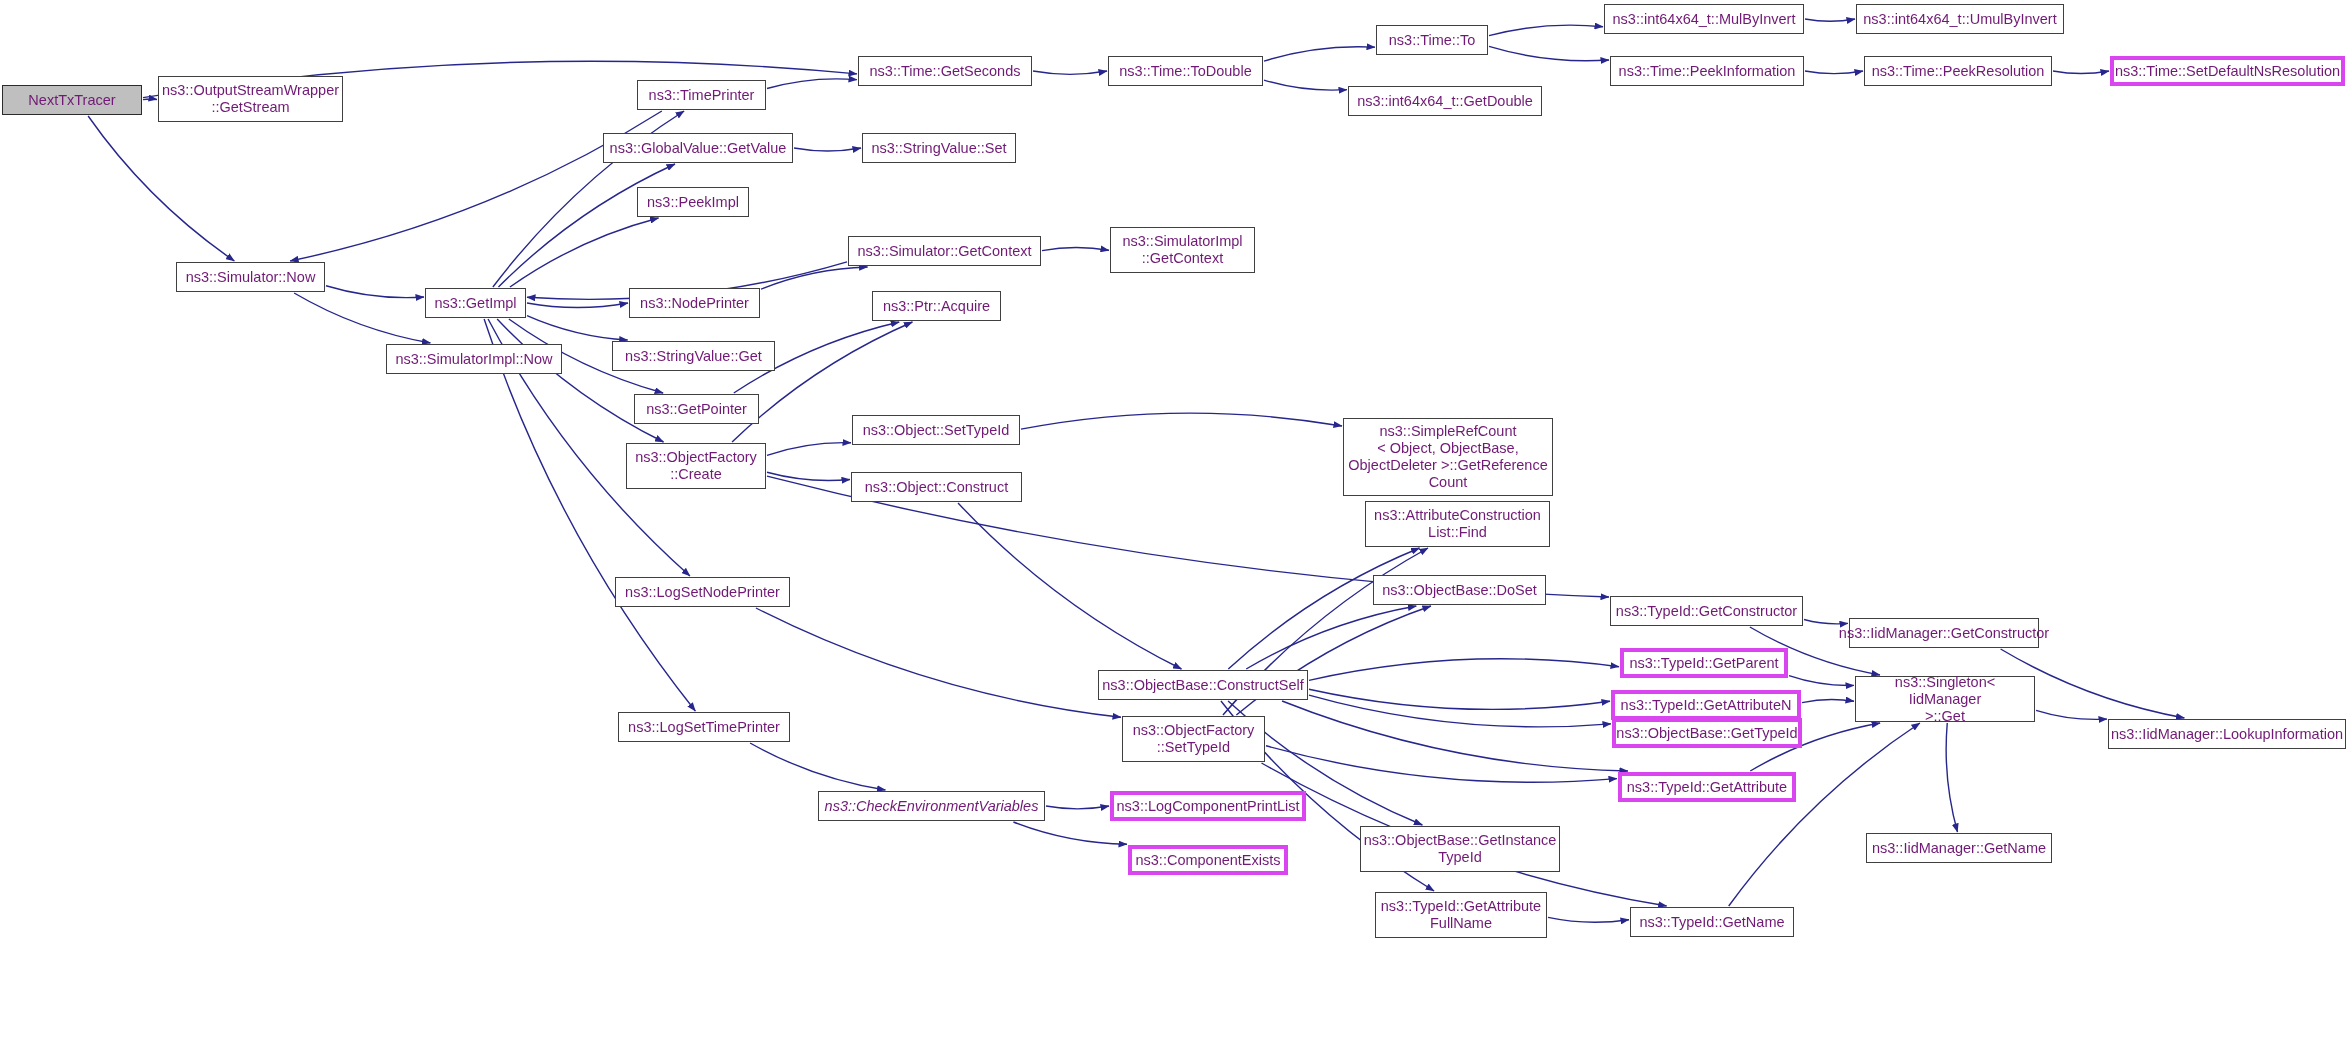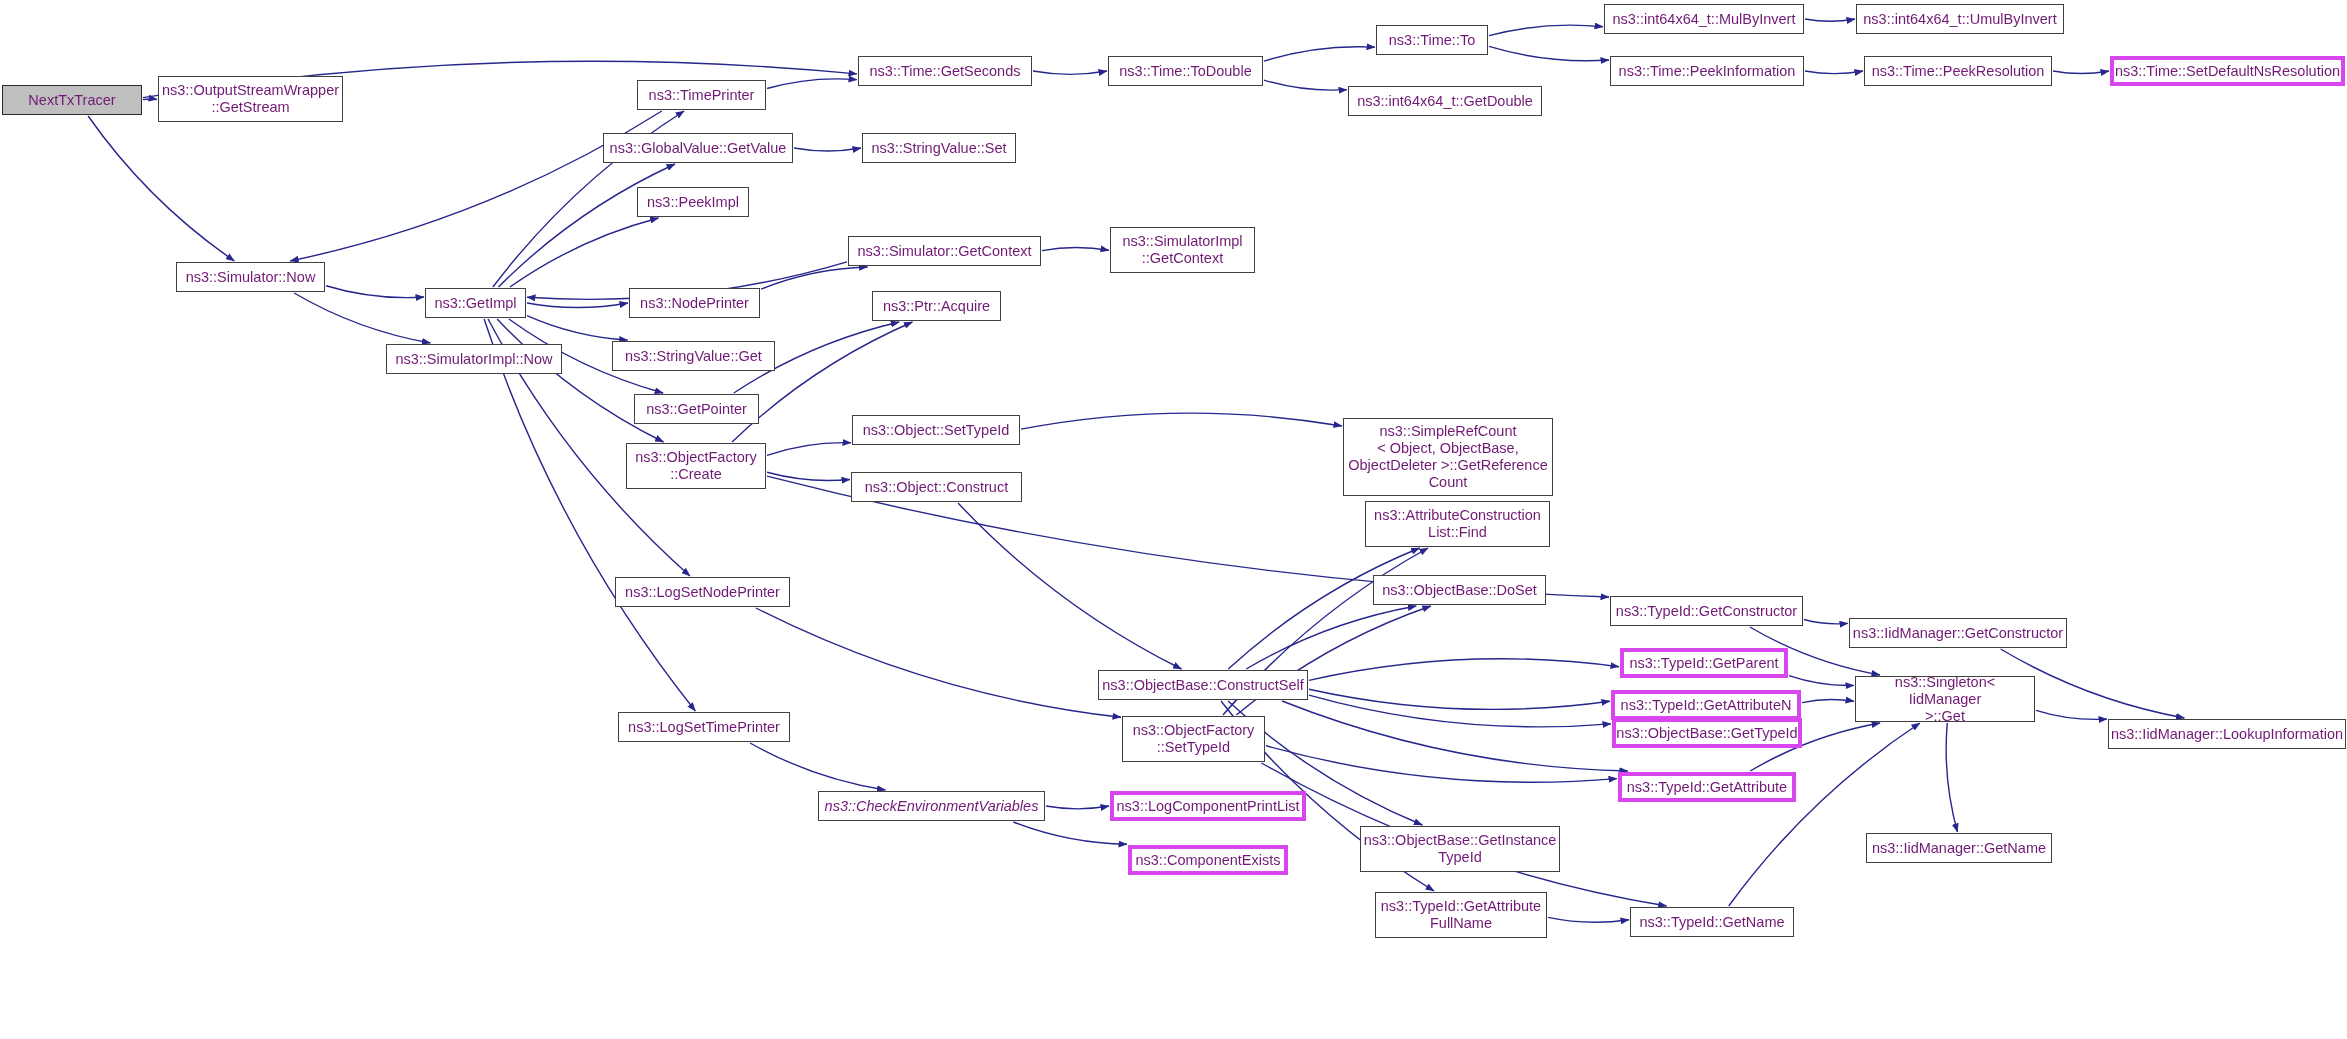--- a/index.html
+++ b/index.html
@@ -164,21 +164,21 @@
       <div class="node" style="left: 1360px; top: 826px; width: 200px; height: 46px;">ns3::ObjectBase::GetInstance
 TypeId</div>
       <div class="node" style="left: 1375px; top: 892px; width: 172px; height: 46px;">ns3::TypeId::GetAttribute
 FullName</div>
       <div class="node" style="left: 1604px; top: 4px; width: 200px; height: 30px;">ns3::int64x64_t::MulByInvert</div>
       <div class="node" style="left: 1610px; top: 56px; width: 194px; height: 30px;">ns3::Time::PeekInformation</div>
       <div class="node" style="left: 1856px; top: 4px; width: 208px; height: 30px;">ns3::int64x64_t::UmulByInvert</div>
       <div class="node" style="left: 1864px; top: 56px; width: 188px; height: 30px;">ns3::Time::PeekResolution</div>
       <div class="node red" style="left: 2110px; top: 56px; width: 235px; height: 30px;">ns3::Time::SetDefaultNsResolution</div>
       <div class="node" style="left: 1610px; top: 596px; width: 193px; height: 30px;">ns3::TypeId::GetConstructor</div>
-      <div class="node" style="left: 1849px; top: 618px; width: 218px; height: 30px;">ns3::IidManager::GetConstructor</div>
+      <div class="node" style="left: 1849px; top: 618px; width: 190px; height: 30px;">ns3::IidManager::GetConstructor</div>
       <div class="node red" style="left: 1620px; top: 648px; width: 168px; height: 30px;">ns3::TypeId::GetParent</div>
       <div class="node red" style="left: 1611px; top: 690px; width: 190px; height: 30px;">ns3::TypeId::GetAttributeN</div>
       <div class="node red" style="left: 1612px; top: 718px; width: 190px; height: 30px; text-align: right;">ns3::ObjectBase::GetTypeId</div>
       <div class="node" style="left: 1855px; top: 676px; width: 180px; height: 46px;">ns3::Singleton&lt; IidManager
 &gt;::Get</div>
       <div class="node red" style="left: 1618px; top: 772px; width: 178px; height: 30px;">ns3::TypeId::GetAttribute</div>
       <div class="node" style="left: 2108px; top: 719px; width: 238px; height: 30px;">ns3::IidManager::LookupInformation</div>
       <div class="node" style="left: 1866px; top: 833px; width: 186px; height: 30px;">ns3::IidManager::GetName</div>
       <div class="node" style="left: 1630px; top: 907px; width: 164px; height: 30px;">ns3::TypeId::GetName</div>
     </div>

